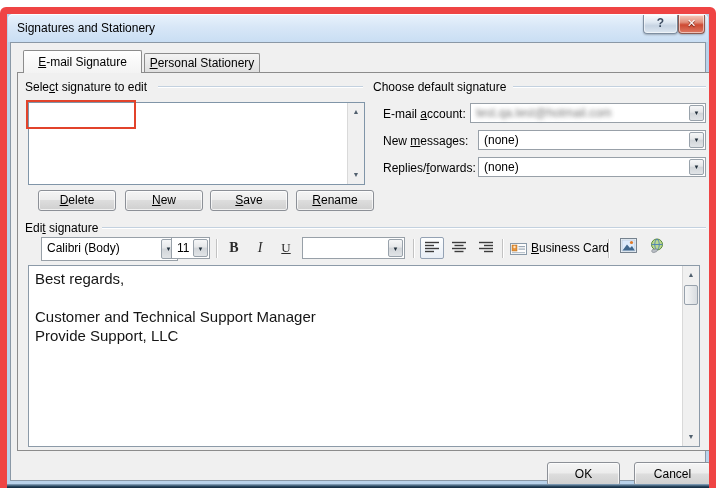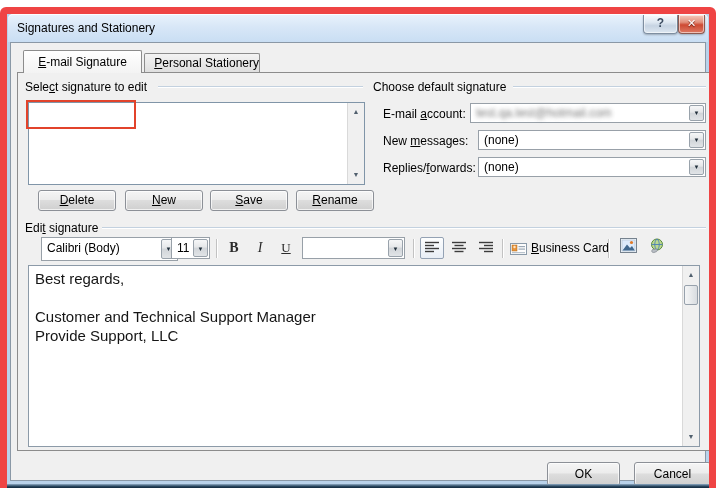--- a/index.html
+++ b/index.html
@@ -40,21 +40,21 @@
     position:absolute; left:3px; right:3px; top:28px; bottom:7px;
     background:#f0f0f0; border:1px solid #8a98a6;
   }
 
   
   .tab{ position:absolute; text-align:center; cursor:pointer;
     border:1px solid #8c8c8c; border-bottom:none; border-radius:2px 2px 0 0; }
   .tab.active{ left:16px; top:36px; width:119px; height:23px; z-index:3;
     background:linear-gradient(#ffffff,#f3f3f3); line-height:22px; }
   .tab.inactive{ left:137px; top:39px; width:116px; height:20px; z-index:1;
-    background:linear-gradient(#f3f3f3,#dedede); line-height:19px;text-align:right; }
+    background:linear-gradient(#f3f3f3,#dedede); line-height:19px; }
 
   .tab-panel{
     position:absolute; left:10px; top:58px; width:696px; height:379px;
     background:#f0f0f0; border:1px solid #8c8c8c; z-index:2;
   }
 
   .mn{ text-decoration:underline; }
   .grp-label{ position:absolute; font-size:12px; color:#000; white-space:nowrap; }
   .grp-line{ position:absolute; height:1px; background:#c3d1df; box-shadow:0 1px 0 #fff; }
 

